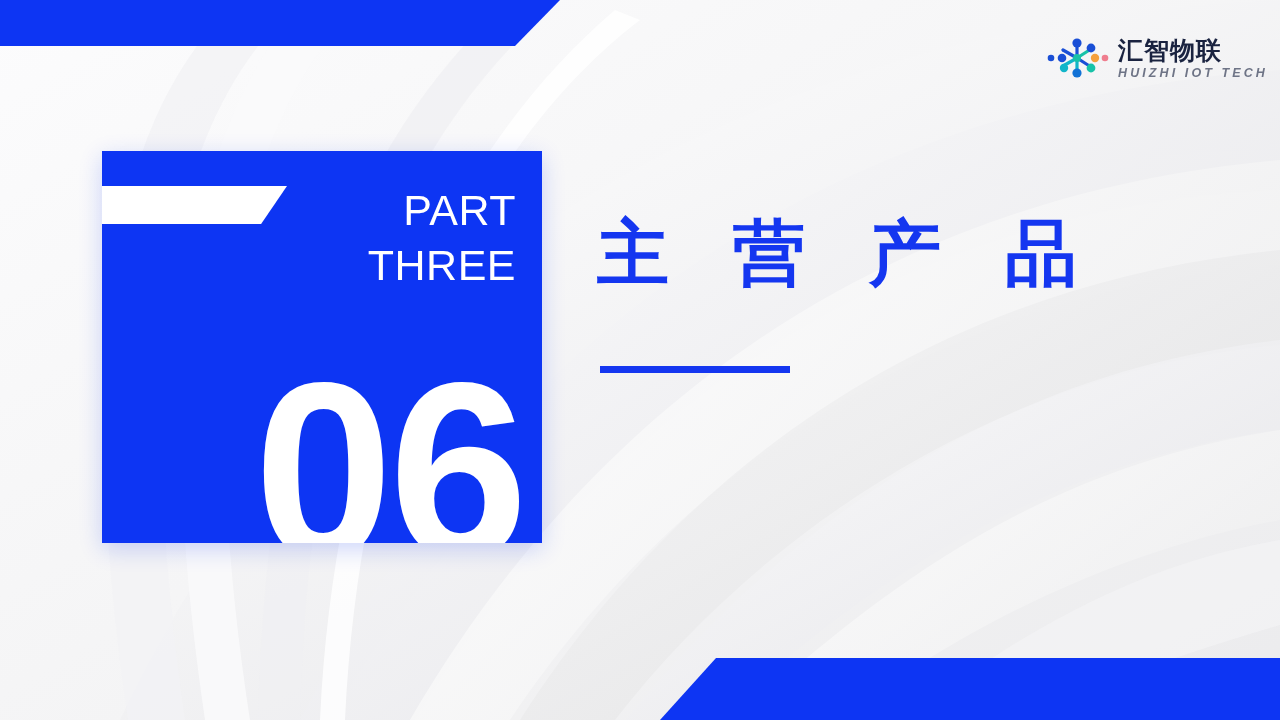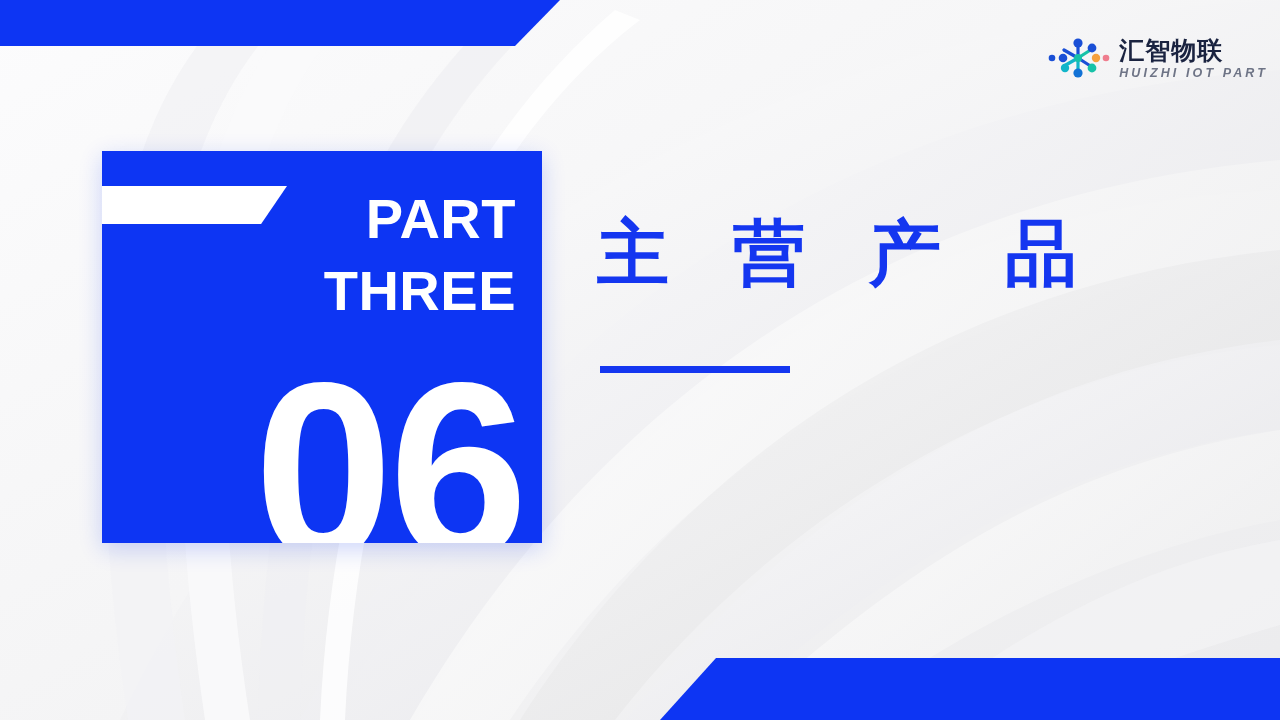--- a/index.html
+++ b/index.html
@@ -58,22 +58,22 @@
     clip-path: polygon(0 0, 100% 0, 86% 100%, 0 100%);
   }
 
   #part-label {
     position: absolute;
     right: 26px;
     top: 32px;
     width: 250px;
     text-align: right;
     color: #ffffff;
-    font-size: 56px;
-    font-weight: bold;
+    font-size: 43px;
+    font-weight: normal;
     line-height: 1.28;
     letter-spacing: 0.5px;
   }
   #part-label span { display: block; }
 
   #part-number {
     position: absolute;
     right: 18px;
     bottom: -54px;
     color: #ffffff;
@@ -230,17 +230,17 @@
       <circle cx="30" cy="20" r="4.0" fill="#17c2a8"></circle>
       <circle cx="30" cy="35" r="4.6" fill="#1272d6"></circle>
       <circle cx="17" cy="30" r="4.2" fill="#12b5c9"></circle>
       <circle cx="44" cy="10" r="4.4" fill="#1a4fd6"></circle>
       <circle cx="44" cy="30" r="4.4" fill="#17c2a8"></circle>
       <circle cx="48" cy="20" r="4.2" fill="#f5a03c"></circle>
       <circle cx="58" cy="20" r="3.3" fill="#ef7d8e"></circle>
     </svg>
     <div id="logo-text-group">
       <div id="logo-title">汇智物联</div>
-      <div id="logo-sub">HUIZHI IOT PART</div>
+      <div id="logo-sub">HUIZHI IOT TECH</div>
     </div>
   </div>
 
 </div>
 
 </body></html>

